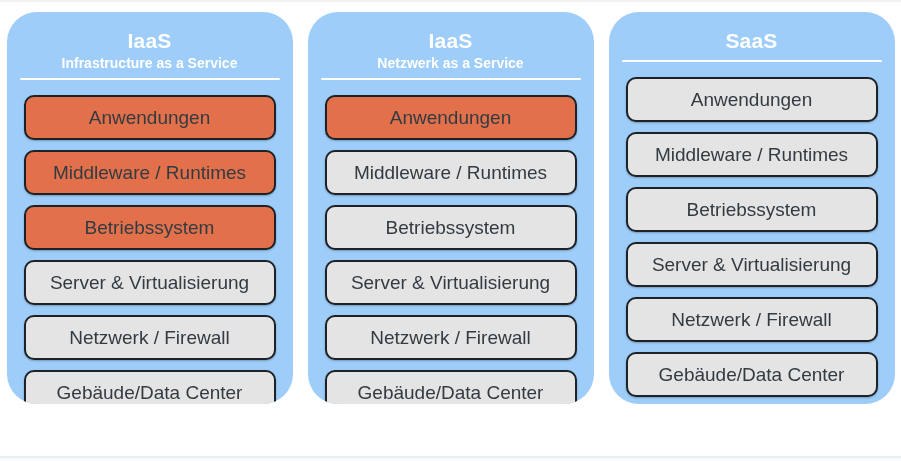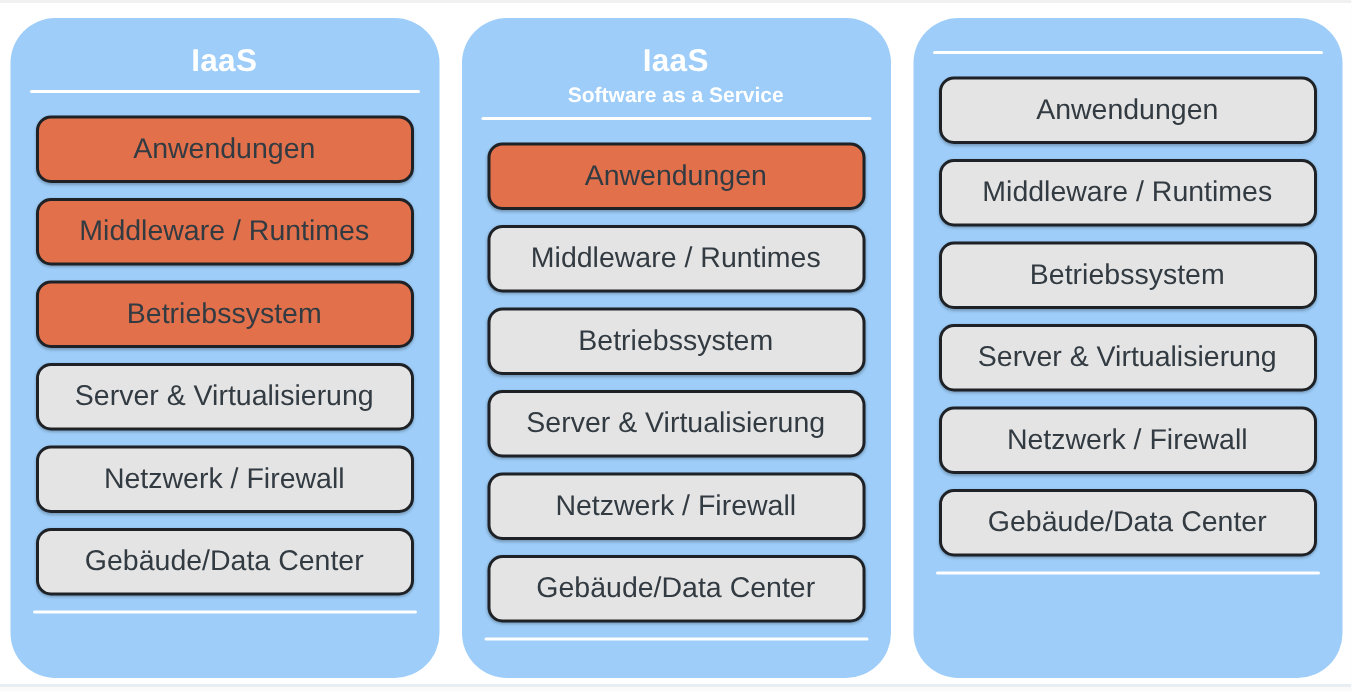--- a/index.html
+++ b/index.html
@@ -21,21 +21,21 @@
   .columns {
     position: absolute;
     left: 0; top: 10px;
     width: 901px;
     display: flex;
     justify-content: center;
     gap: 15px;
   }
   .column {
     width: 286px;
-    height: 440px;
+    height: 392px;
     background: var(--column-background, #9DCDF8);
     border-radius: 30px;
     overflow: hidden;
   }
   .col-header {
     padding-top: 16px;
     text-align: center;
     color: var(--header-text, #ffffff);
   }
   .col-title {
@@ -83,20 +83,21 @@
 </style>
 </head>
 <body>
 
 <div class="canvas">
   <div class="columns">
 
     <div class="column">
       <div class="col-header">
         <div class="col-title">IaaS</div>
+        <div class="col-subtitle">Infrastructure as a Service</div>
       </div>
       <div class="divider top"></div>
       <div class="layers">
         <div class="layer-box managed">
           <span class="layer-label">Anwendungen</span>
         </div>
         <div class="layer-box managed">
           <span class="layer-label">Middleware / Runtimes</span>
         </div>
         <div class="layer-box managed">
@@ -111,21 +112,21 @@
         <div class="layer-box">
           <span class="layer-label">Gebäude/Data Center</span>
         </div>
       </div>
       <div class="divider bottom"></div>
     </div>
 
     <div class="column">
       <div class="col-header">
         <div class="col-title">IaaS</div>
-        <div class="col-subtitle">Software as a Service</div>
+        <div class="col-subtitle">Netzwerk as a Service</div>
       </div>
       <div class="divider top"></div>
       <div class="layers">
         <div class="layer-box managed">
           <span class="layer-label">Anwendungen</span>
         </div>
         <div class="layer-box">
           <span class="layer-label">Middleware / Runtimes</span>
         </div>
         <div class="layer-box">
@@ -139,20 +140,21 @@
         </div>
         <div class="layer-box">
           <span class="layer-label">Gebäude/Data Center</span>
         </div>
       </div>
       <div class="divider bottom"></div>
     </div>
 
     <div class="column">
       <div class="col-header">
+        <div class="col-title">SaaS</div>
       </div>
       <div class="divider top"></div>
       <div class="layers">
         <div class="layer-box">
           <span class="layer-label">Anwendungen</span>
         </div>
         <div class="layer-box">
           <span class="layer-label">Middleware / Runtimes</span>
         </div>
         <div class="layer-box">

